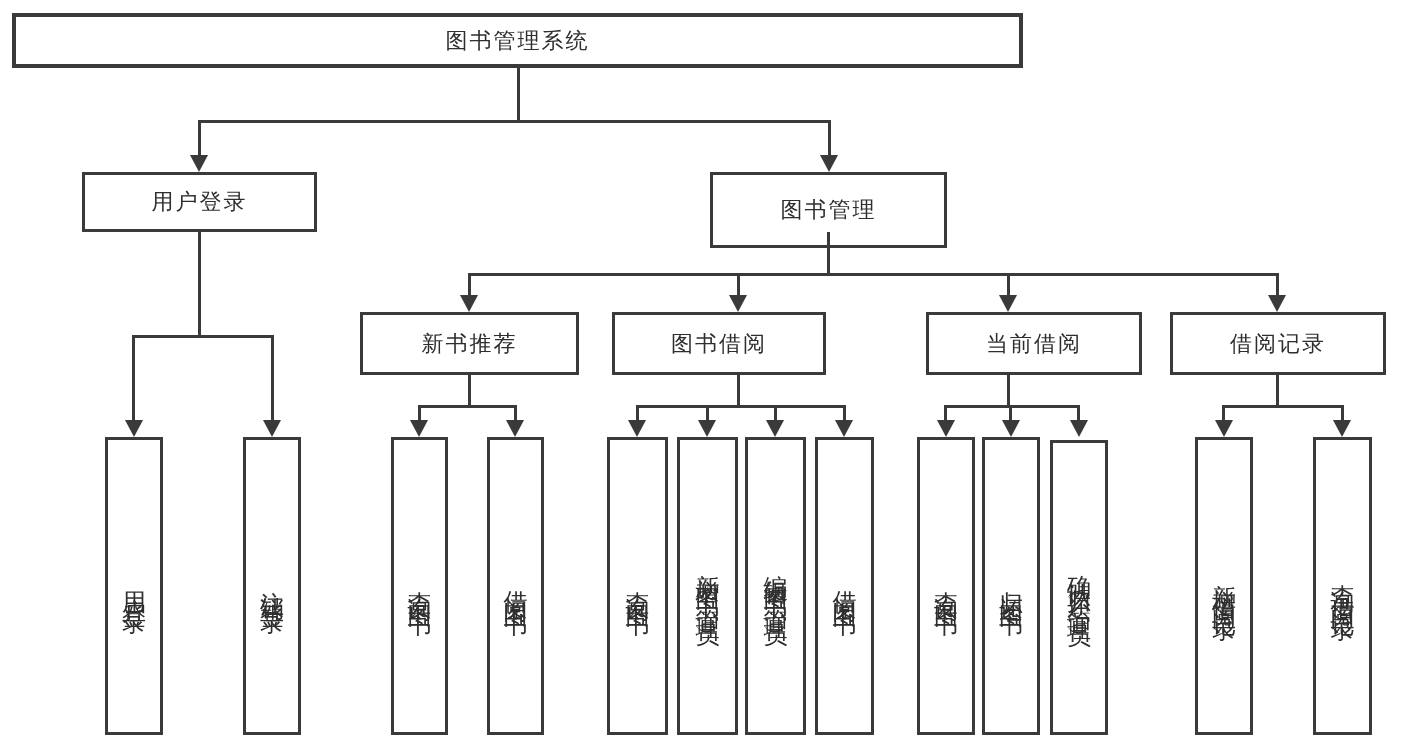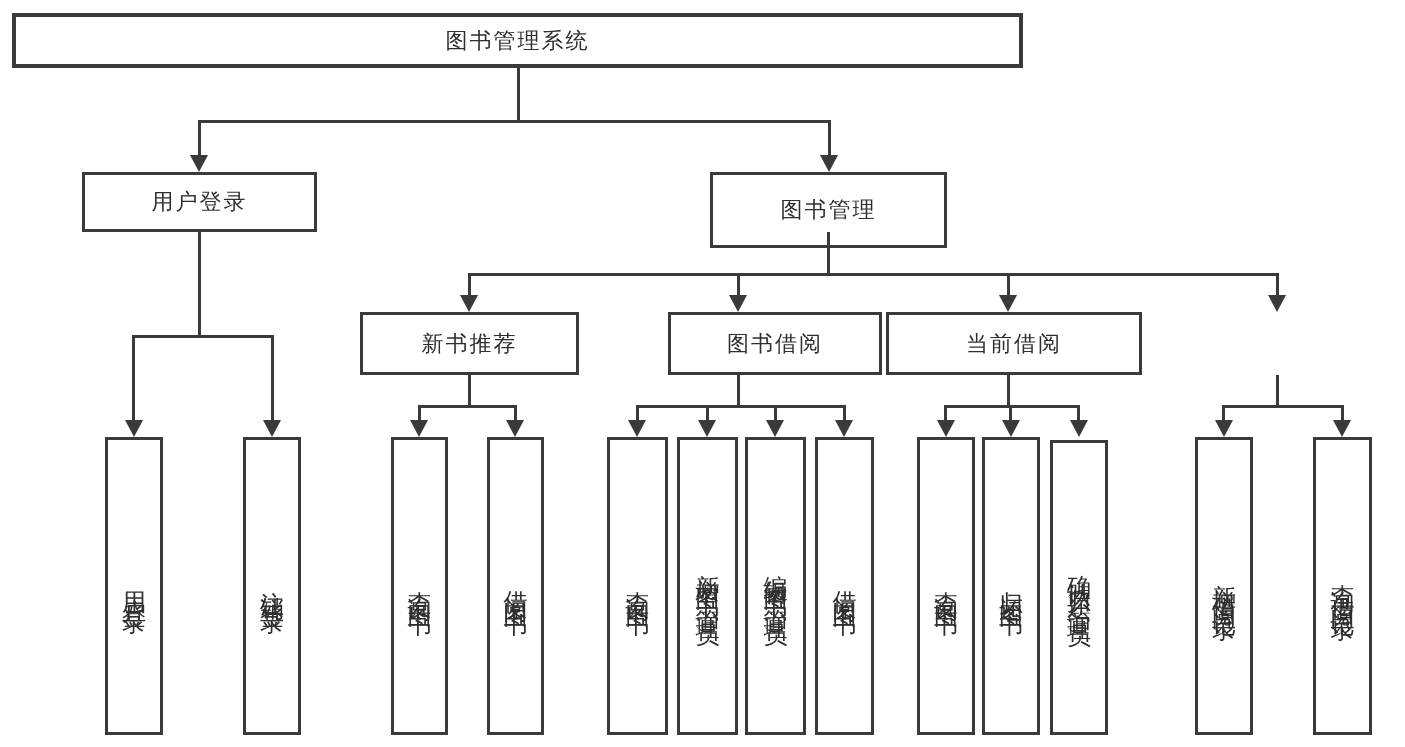--- a/index.html
+++ b/index.html
@@ -40,22 +40,23 @@
 <body>
 
 <div id="canvas">
 
   <div class="box root" style="left:12px;top:13px;width:1011px;height:55px;">图书管理系统</div>
 
   <div class="box" style="left:82px;top:172px;width:235px;height:60px;">用户登录</div>
   <div class="box" style="left:710px;top:172px;width:237px;height:76px;">图书管理</div>
 
   <div class="box" style="left:360px;top:312px;width:219px;height:63px;">新书推荐</div>
-  <div class="box" style="left:668px;top:312px;width:214px;height:63px;">图书借阅</div>
-  <div class="box" style="left:886px;top:312px;width:256px;height:63px;">当前借阅</div>
+  <div class="box" style="left:612px;top:312px;width:214px;height:63px;">图书借阅</div>
+  <div class="box" style="left:926px;top:312px;width:216px;height:63px;">当前借阅</div>
+  <div class="box" style="left:1170px;top:312px;width:216px;height:63px;">借阅记录</div>
 
   <div class="box leaf" style="left:105px;top:437px;width:58px;height:298px;">
     <span>用户登录</span>
     </div>
   <div class="box leaf" style="left:243px;top:437px;width:58px;height:298px;">
     <span>注销登录</span>
     </div>
 
   <div class="box leaf" style="left:391px;top:437px;width:57px;height:298px;">
     <span>查询图书</span>

